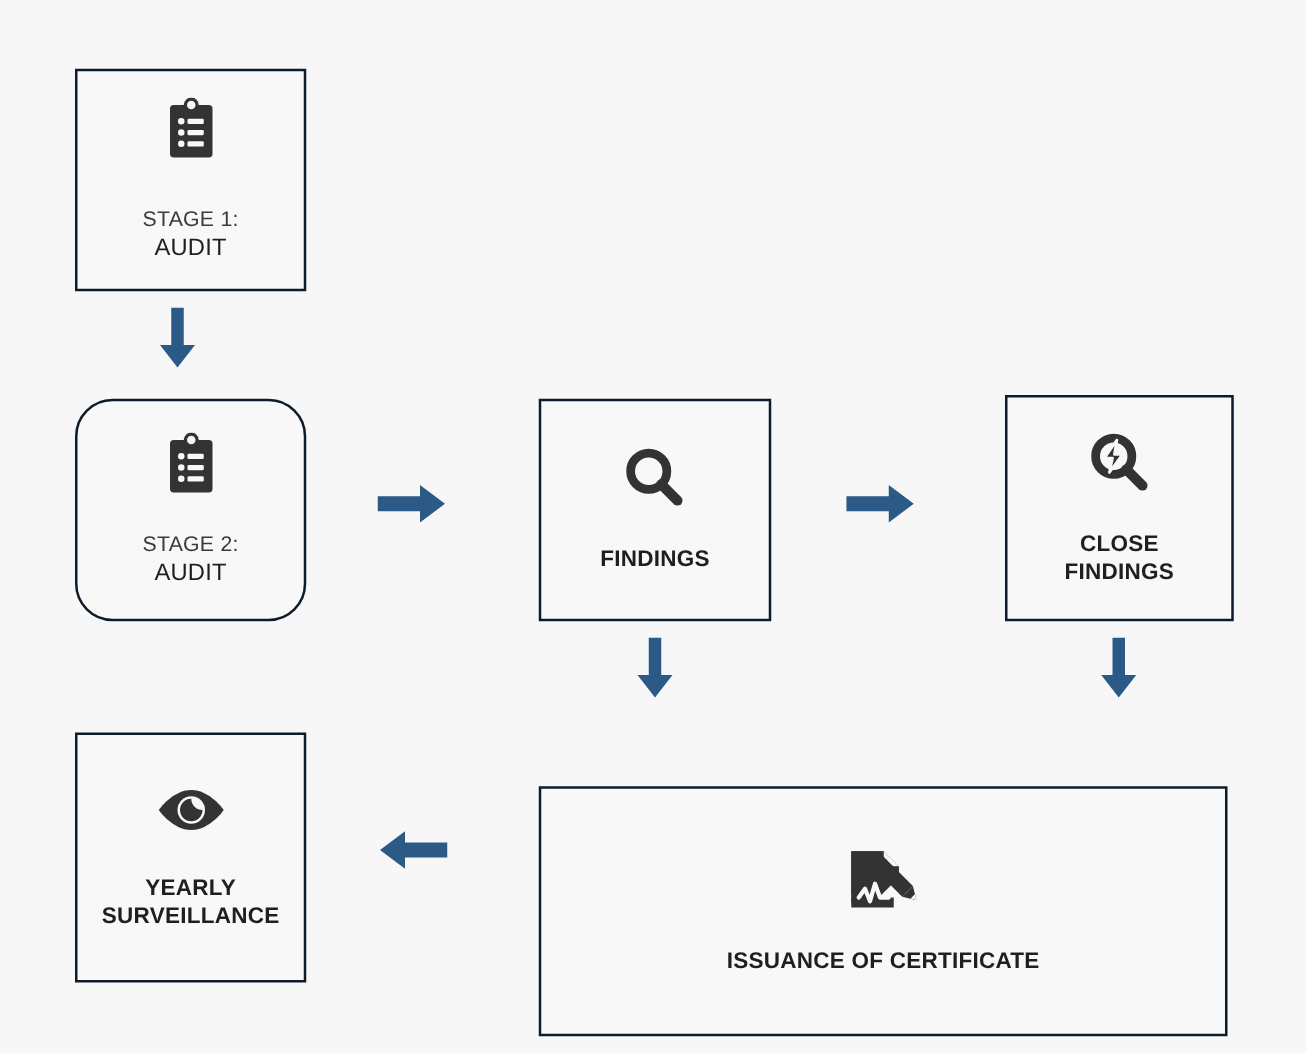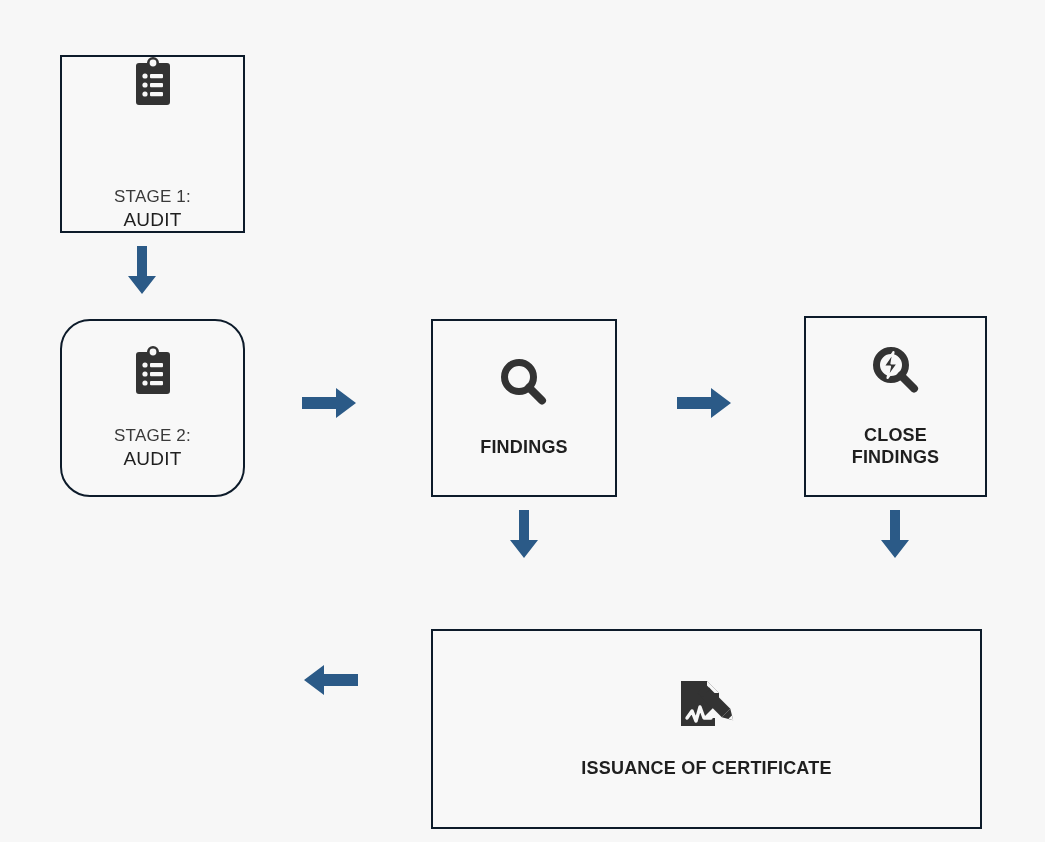--- a/index.html
+++ b/index.html
@@ -53,21 +53,21 @@
     color: #1f1f1f;
   }
   .label .line-single {
     display: block;
     font-weight: 700;
     font-size: 18px;
     color: #1f1f1f;
   }
 
   
-  #node-stage1      { left: 60px;  top: 55px;  width: 185px; height: 178px; justify-content: space-between; }
+  #node-stage1      { left: 60px;  top: 55px;  width: 185px; height: 178px; }
   #node-stage2      { left: 60px;  top: 319px; width: 185px; height: 178px; border-radius: 30px; }
   #node-findings    { left: 431px; top: 319px; width: 186px; height: 178px; }
   #node-close       { left: 804px; top: 316px; width: 183px; height: 181px; }
   #node-surv        { left: 60px;  top: 586px; width: 185px; height: 200px; }
   #node-cert        { left: 431px; top: 586px; width: 551px; height: 200px; margin-top: 43px; }
 
   #node-stage1 .icon-wrap   { margin-bottom: 38px; }
   #node-stage2 .icon-wrap   { margin-bottom: 30px; }
   #node-findings .icon-wrap { margin-bottom: 28px; }
   #node-close .icon-wrap    { margin-bottom: 28px; }
@@ -156,20 +156,33 @@
         <line x1="31" y1="30.5" x2="44" y2="43.5" stroke="#333333" stroke-width="8" stroke-linecap="round"></line>
         <path d="M23.5 7 L13.5 21.5 L20 21.5 L17.5 33 L28 18.5 L21.5 18.5 Z" fill="#333333" stroke="#f8f8f8" stroke-width="2.2" stroke-linejoin="round"></path>
       </svg>
     </span>
     <div class="label">
       <span class="line-single">CLOSE</span>
       <span class="line-single">FINDINGS</span>
     </div>
   </div>
 
+  <div class="node" id="node-surv">
+    <span class="icon-wrap">
+      <svg width="58" height="40" viewBox="0 0 58 40" aria-hidden="true">
+        <path d="M29 4 C44 4 55 20 55 20 C55 20 44 36 29 36 C14 36 3 20 3 20 C3 20 14 4 29 4 Z" fill="#333333"></path>
+        <circle cx="29" cy="20" r="11" fill="#f8f8f8"></circle>
+        <path d="M29 11 a9 9 0 1 0 9 9 a9 9 0 0 1 -9 -9 z" fill="#333333"></path>
+      </svg>
+    </span>
+    <div class="label">
+      <span class="line-single">YEARLY</span>
+      <span class="line-single">SURVEILLANCE</span>
+    </div>
+  </div>
 
   <div class="node" id="node-cert">
     <span class="icon-wrap">
       <svg width="64" height="54" viewBox="0 0 64 54" aria-hidden="true">
 
         <path d="M6 3 h26 l12 12 v6 l-12 12 v-1 l-6 6 h-3 l-5 -9 l-4 9 h-8 Z" fill="#333333"></path>
         <path d="M6 3 h26 v12 h12 v9 l-20 20 h-18 Z" fill="#333333"></path>
         <path d="M32 3 l12 12 h-12 Z" fill="#f8f8f8"></path>
 
         <rect x="6" y="40" width="34" height="8" fill="#333333"></rect>

